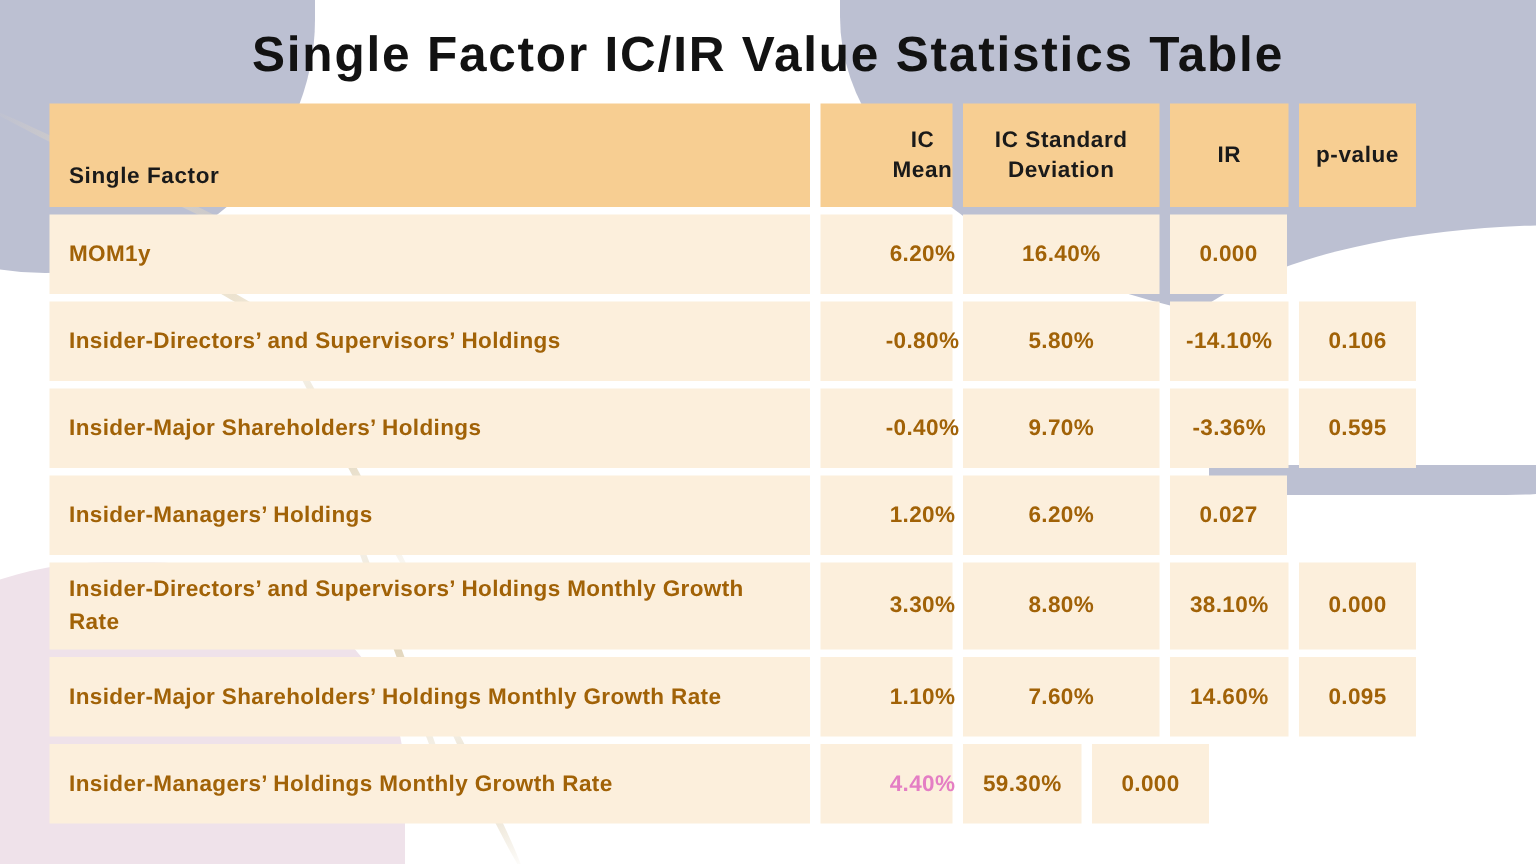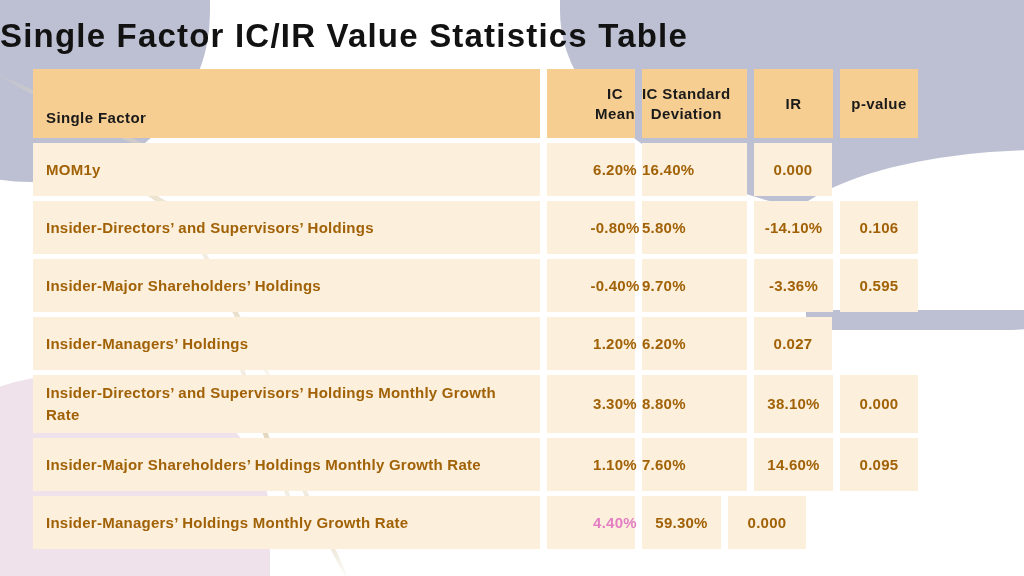--- a/index.html
+++ b/index.html
@@ -108,21 +108,21 @@
     transform: rotate(64deg);
     background: linear-gradient(90deg, rgba(232,221,200,0) 0%, #d9c9a8 50%, rgba(232,221,200,0) 100%);
   }
 
   
   .title {
     position: absolute;
     left: 0;
     right: 0;
     top: 17px;
-    text-align: left;
+    text-align: center;
     font-size: 33px;
     font-weight: bold;
     color: #121212;
     letter-spacing: 1.2px;
     white-space: nowrap;
   }
 
   
   .table {
     position: absolute;
@@ -146,21 +146,21 @@
   }
   .header-row .cell {
     background: #f7ce92;
   }
   .c-factor {
     width: 507px;
     padding-left: 13px;
     padding-right: 8px;
   }
   .c-icmean  { width: 88px; justify-content: center; padding-left: 48px; }
-  .c-icstd   { width: 105px; }
+  .c-icstd   { width: 131px; justify-content: center; }
   .c-ir      { width: 79px;  justify-content: center; }
   .c-pval    { width: 78px;  justify-content: center; }
 
   .header-row .cell {
     height: 69px;
   }
   .header-row .c-factor { align-items: center; }
   .header-row .cell span {
     font-size: 15px;
     font-weight: bold;

